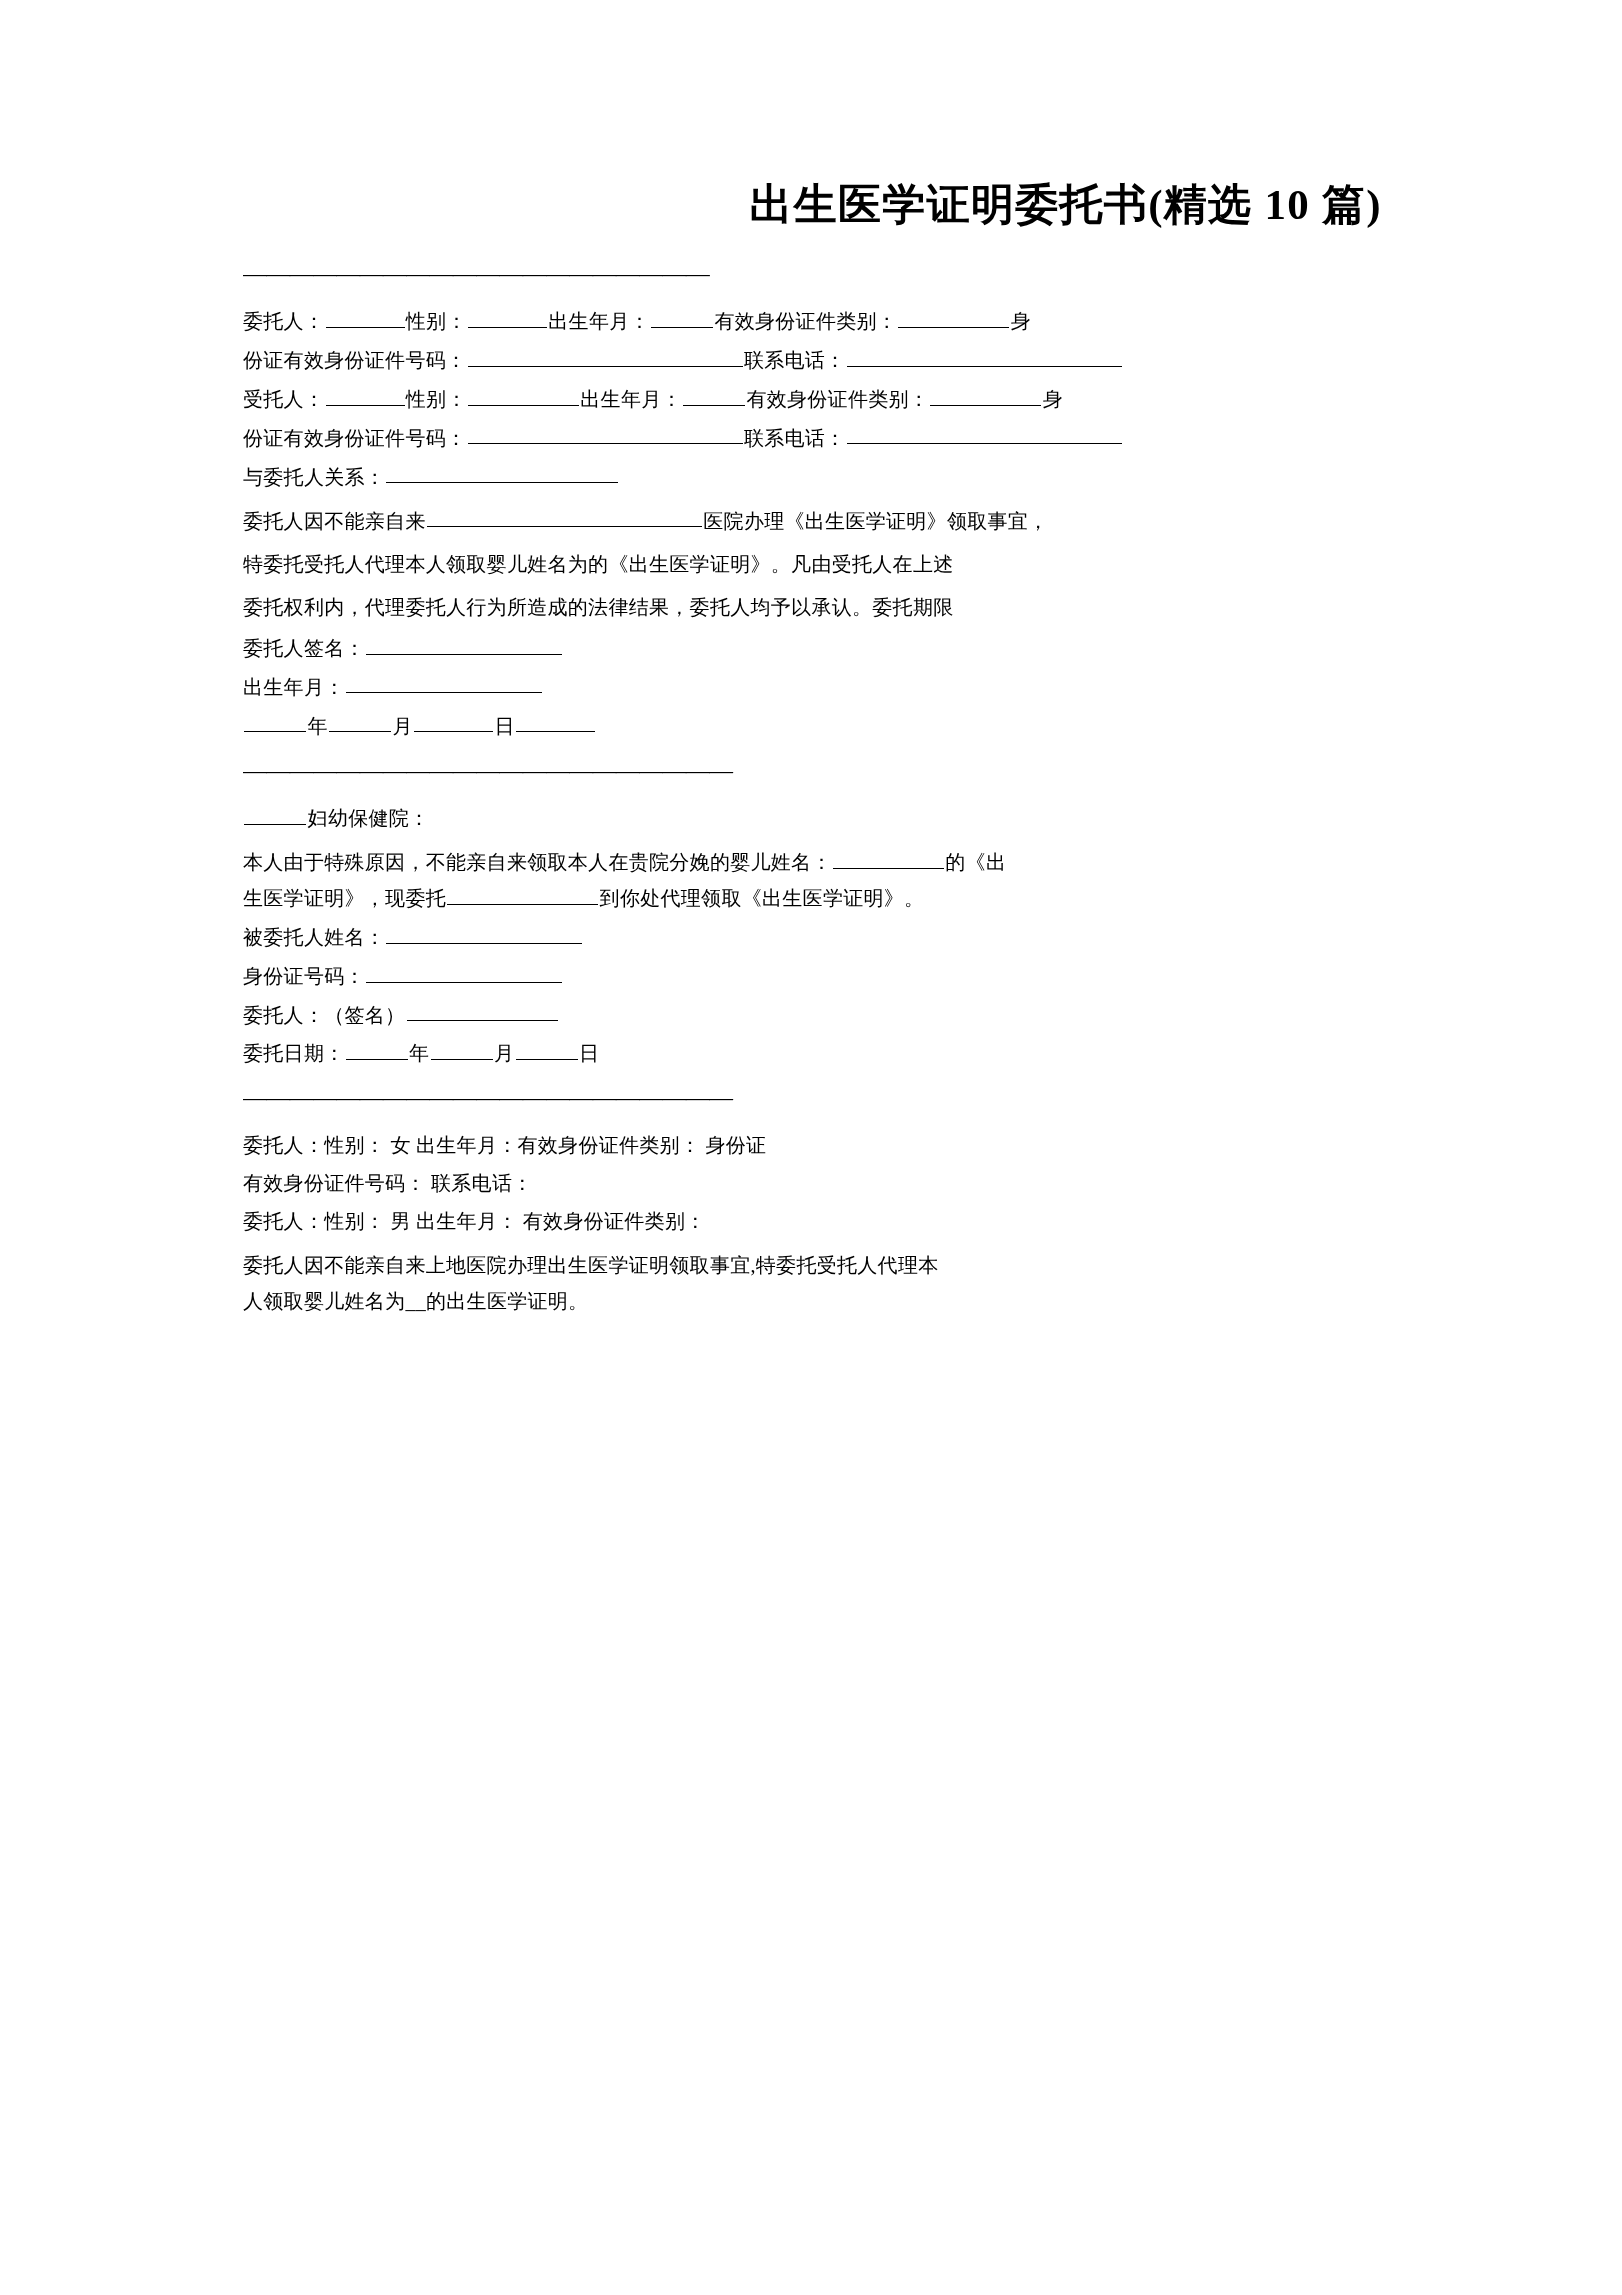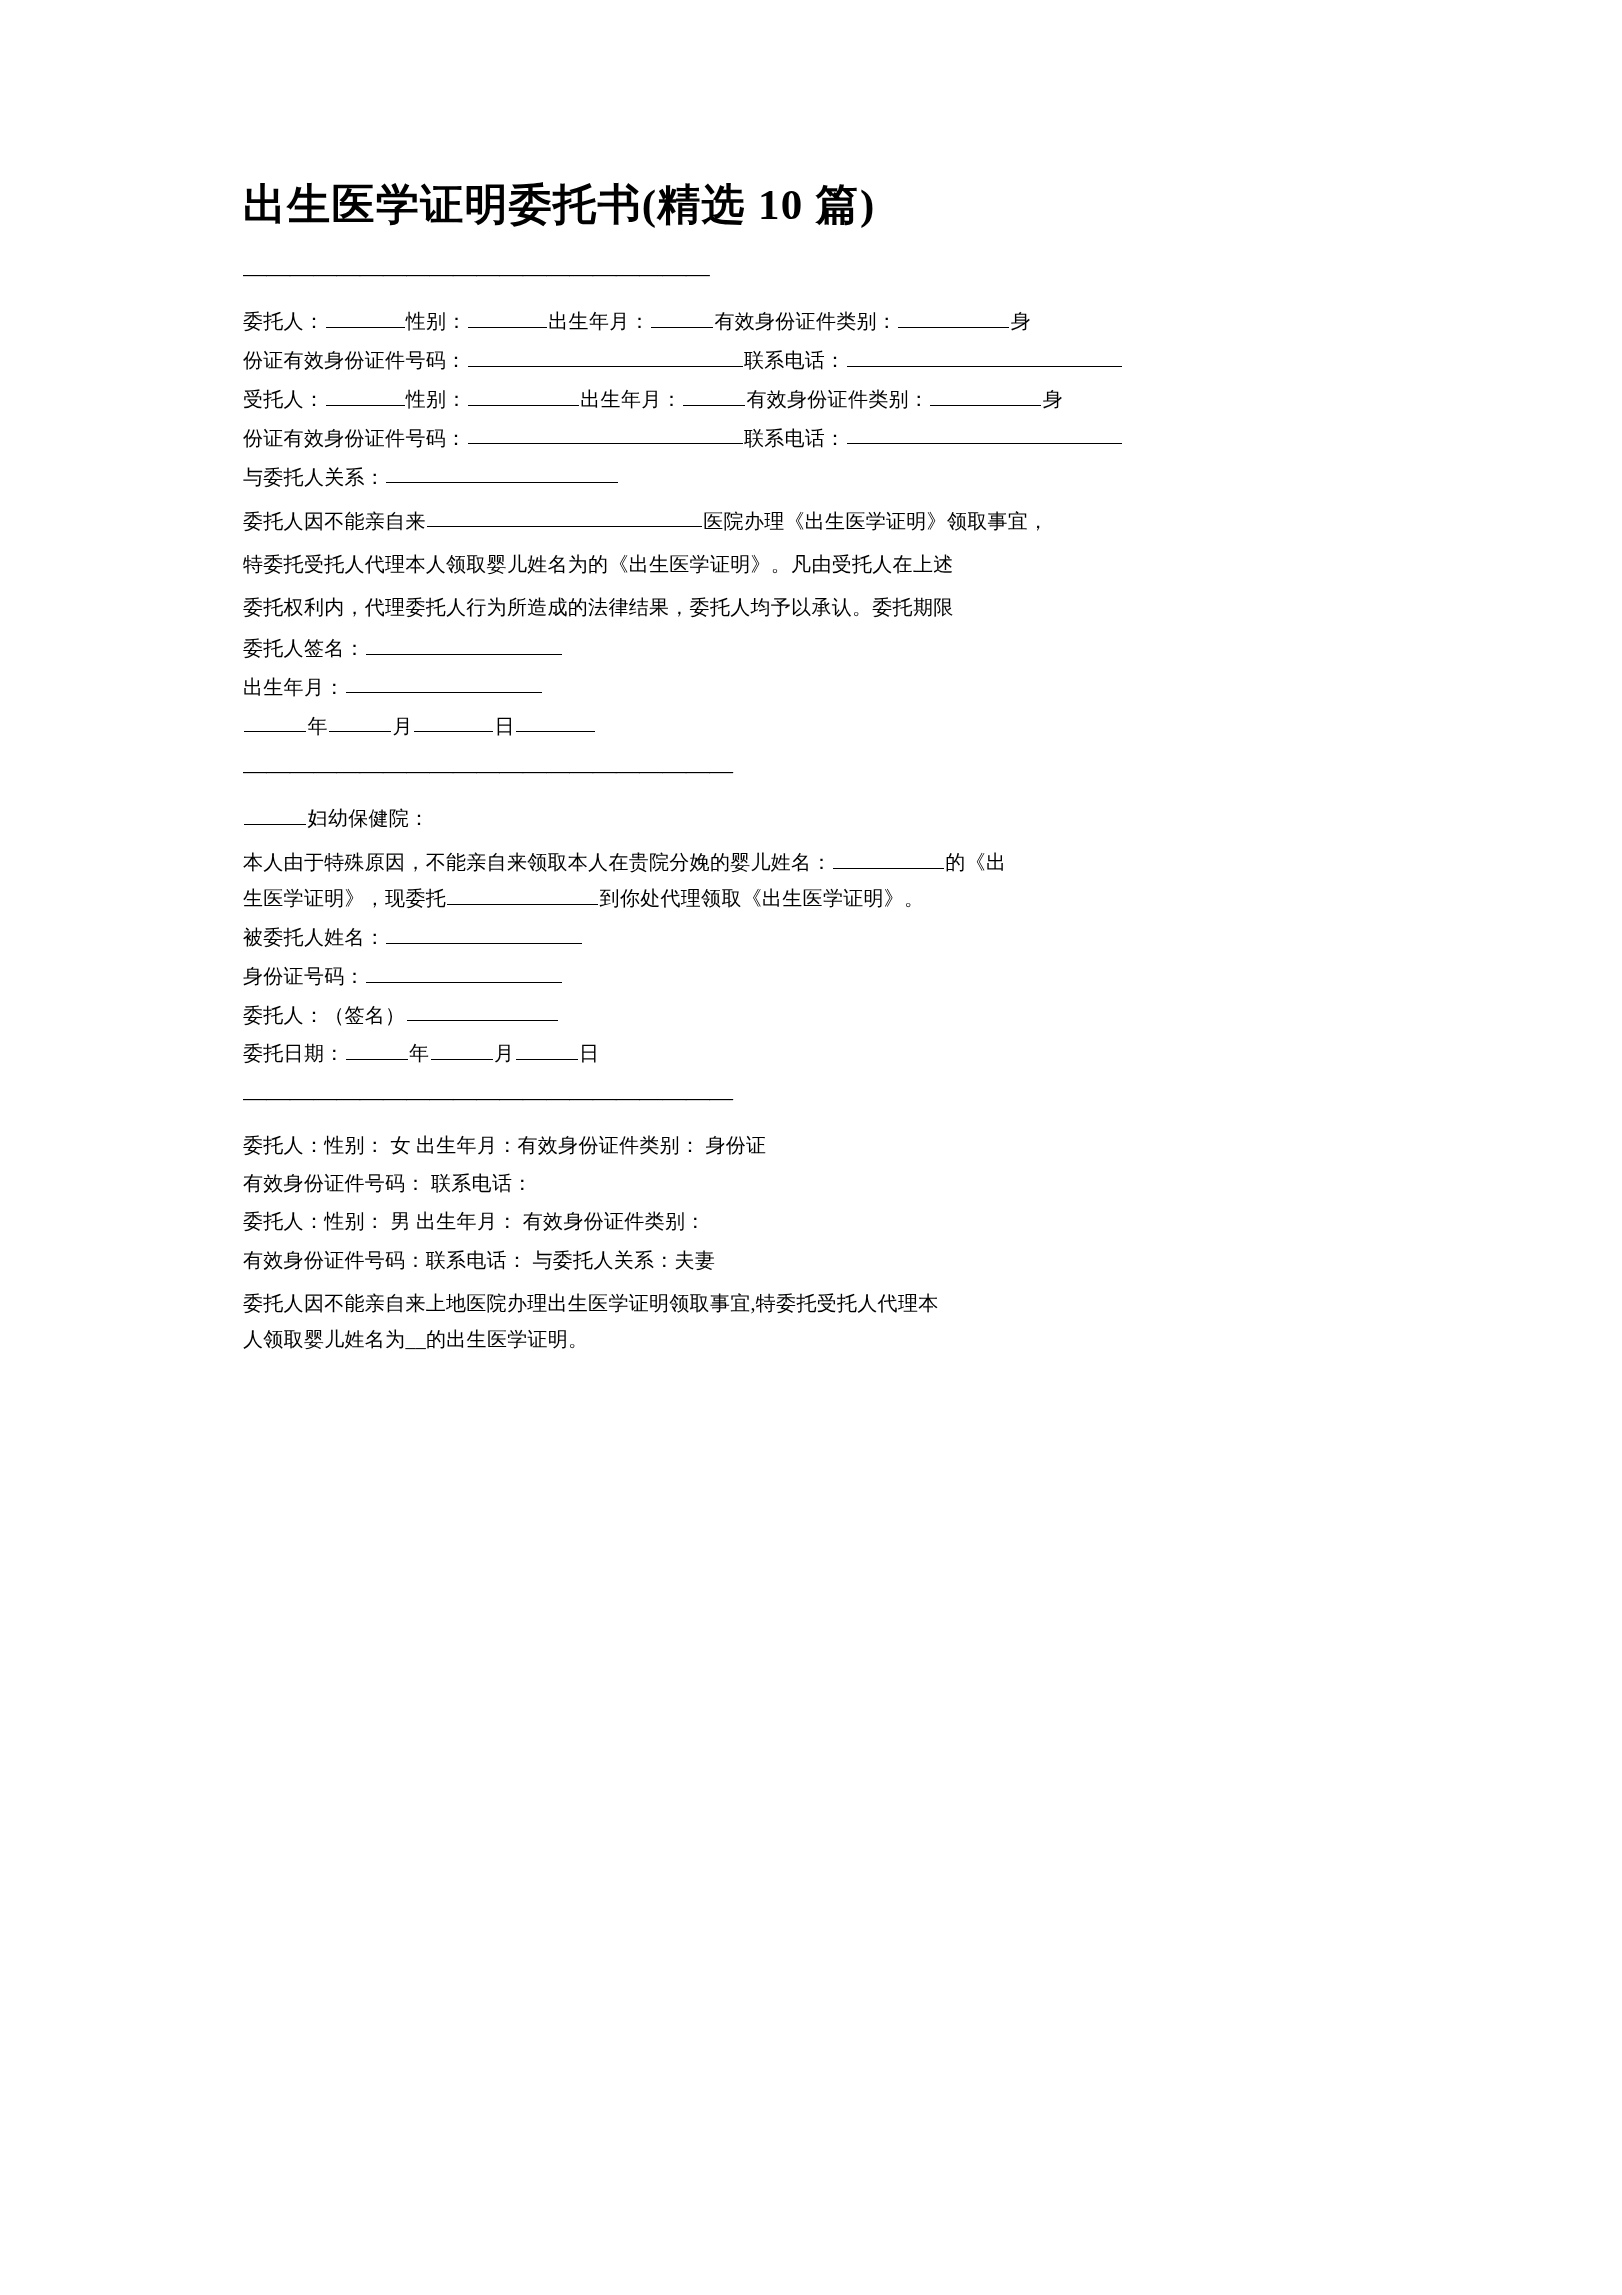--- a/index.html
+++ b/index.html
@@ -23,21 +23,21 @@
   }
   .content {
     position: absolute;
     left: 243px;
     top: 177px;
     width: 1139px;
   }
   .doc-title {
     font-size: 43px;
     font-weight: bold;
-    text-align: left;
+    text-align: right;
     letter-spacing: 1.3px;
     margin: 0 0 26px 0;
     line-height: 1.3;
     font-family: "Liberation Serif", "DejaVu Serif", serif;
   }
   .rule {
     font-size: 24px;
     line-height: 1.2;
     letter-spacing: -0.7px;
     margin: 11.8px 0 15.7px 0;
@@ -146,20 +146,19 @@
         <span>委托日期：</span><span class="blank u-sm"></span><span>年</span><span class="blank u-sm"></span><span>月</span><span class="blank u-sm"></span><span>日</span>
       </p>
     </div>
 
     <div class="rule">—————————————————————</div>
 
     <div class="block">
       <p class="para">委托人：性别： 女 出生年月：有效身份证件类别： 身份证</p>
       <p class="para">有效身份证件号码： 联系电话：</p>
       <p class="para">委托人：性别： 男 出生年月： 有效身份证件类别：</p>
-      <p class="para">有效身份证件号码：联系电话： 与委托人关系：夫妻</p>
       <p class="para flow">委托人因不能亲自来上地医院办理出生医学证明领取事宜,特委托受托人代理本</p>
       <p class="para">人领取婴儿姓名为__的出生医学证明。</p>
     </div>
 
   </div>
 </div>
 
 
 </body></html>

